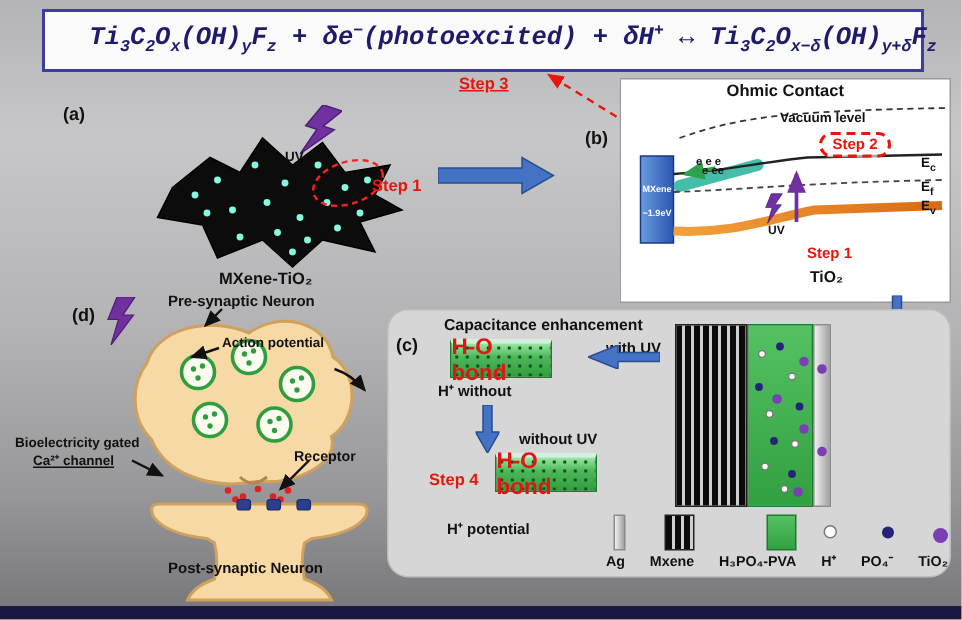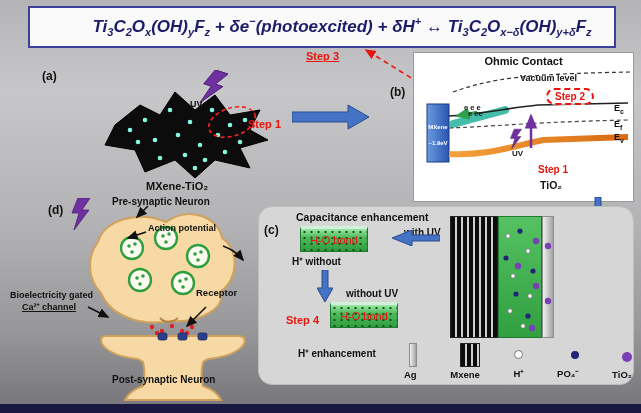--- a/index.html
+++ b/index.html
@@ -10,21 +10,21 @@
   }
   .abs{position:absolute;}
   .lbl{position:absolute;font-weight:bold;color:#111;white-space:nowrap;line-height:1.1;}
   .red-lbl{color:#e8150c;}
   .eq-box{
     position:absolute;left:28px;top:6px;width:584px;height:38px;
     background:#fafafa;border:2px solid #3d3d9e;
     display:flex;align-items:center;justify-content:center;
   }
   .eq{
-    font-family:Liberation Sans, sans-serif;font-style:italic;font-weight:600;
+    font-family:Liberation Mono, monospace;font-style:italic;font-weight:600;
     font-size:17px;color:#1c1c6b;white-space:nowrap;margin-left:40px;
   }
   .eq sub,.eq sup{font-size:11px;}
   .panel-b-box{
     position:absolute;left:413px;top:52px;width:221px;height:150px;
     background:#ffffff;border:1px solid #9a9a9a;box-sizing:border-box;
   }
   .step2-box{
     position:absolute;left:546px;top:88px;padding:1px 7px;
     border:2px dashed #e8150c;border-radius:9px;
@@ -35,21 +35,21 @@
     background:#d6d6d6;border:1px solid #bdbdbd;border-radius:14px;box-sizing:border-box;
   }
   .slab{
     position:absolute;width:68px;height:26px;box-sizing:border-box;
     background-image:radial-gradient(#134d1c 1px, transparent 1.3px),
       linear-gradient(180deg,#9ae8a4 0%,#4db85a 40%,#2f9e3e 100%);
     background-size:7px 6px,100% 100%;
     border:1px solid #1f7a2e;border-top:3px solid #d2f0de;
     display:flex;align-items:center;justify-content:center;
   }
-  .slab span{font-weight:normal;font-size:11px;color:#e51414;}
+  .slab span{font-weight:bold;font-size:15px;color:#e51414;}
   .stripes{
     background:repeating-linear-gradient(90deg,#0b0b0b 0px,#0b0b0b 4px,#cfcfcf 4px,#cfcfcf 6px);
     border:1px solid #222;box-sizing:border-box;
   }
   .green-block{background:linear-gradient(180deg,#55c162,#31a040);border:1px solid #1f7a2e;box-sizing:border-box;}
   .ag-bar{background:linear-gradient(90deg,#f0f0f0,#a2a2a2);border:1px solid #8c8c8c;box-sizing:border-box;}
   .legend{position:absolute;left:404px;top:334px;width:228px;height:46px;display:flex;justify-content:space-between;align-items:flex-end;}
   .lg-item{display:flex;flex-direction:column;align-items:flex-end;justify-content:flex-end;}
   .lg-iconwrap{height:26px;display:flex;align-items:flex-end;justify-content:center;}
   .lg-label{font-weight:bold;font-size:9.5px;color:#111;margin-top:2px;white-space:nowrap;}
@@ -186,21 +186,21 @@
 
 <svg class="abs" style="left:317px;top:270px;" width="16" height="32">
   <polygon points="5,0 11,0 11,18 16,18 8,32 0,18 5,18" fill="#4472c4" stroke="#2a4d8f" stroke-width="1"></polygon>
 </svg>
 <div class="lbl" style="left:346px;top:288px;font-size:10px;">without UV</div>
 
 <div class="lbl red-lbl" style="left:286px;top:314px;font-size:11px;">Step 4</div>
 <div class="slab" style="left:330px;top:302px;">
   <span>H-O bond</span>
 </div>
-<div class="lbl" style="left:298px;top:348px;font-size:10px;">H⁺ enhancement</div>
+<div class="lbl" style="left:298px;top:348px;font-size:10px;">H⁺ potential</div>
 
 <div class="abs stripes" style="left:450px;top:216px;width:48px;height:122px;"></div>
 <div class="abs green-block" style="left:498px;top:216px;width:44px;height:122px;"></div>
 <div class="abs ag-bar" style="left:542px;top:216px;width:12px;height:122px;"></div>
 <svg class="abs" style="left:498px;top:216px;" width="58" height="122">
   <g fill="#ffffff" stroke="#777" stroke-width="0.8">
     <circle cx="10" cy="20" r="2.2"></circle>
       <circle cx="30" cy="35" r="2.2"></circle>
       <circle cx="15" cy="60" r="2.2"></circle>
     <circle cx="32" cy="80" r="2.2"></circle>
@@ -229,20 +229,26 @@
     <div class="lg-iconwrap">
         <div class="ag-bar" style="width:8px;height:24px;"></div>
       </div>
     <div class="lg-label">Ag</div>
   </div>
   <div class="lg-item">
     <div class="lg-iconwrap">
         <div class="stripes" style="width:20px;height:24px;"></div>
       </div>
     <div class="lg-label">Mxene</div>
+  </div>
+  <div class="lg-item">
+    <div class="lg-iconwrap">
+        <div class="green-block" style="width:20px;height:24px;"></div>
+      </div>
+    <div class="lg-label">H₃PO₄-PVA</div>
   </div>
   <div class="lg-item">
     <div class="lg-iconwrap">
         <div class="dot" style="width:7px;height:7px;background:#fff;border:1px solid #777;margin-bottom:6px;"></div>
       </div>
     <div class="lg-label">H⁺</div>
   </div>
   <div class="lg-item">
     <div class="lg-iconwrap">
         <div class="dot" style="width:8px;height:8px;background:#232378;margin-bottom:6px;"></div>
@@ -322,16 +328,16 @@
     <path d="M 183,56 C 192,59 198,64 203,70" marker-end="url(#arrBlack)"></path>
     <line x1="48" y1="117" x2="68" y2="127" marker-end="url(#arrBlack)"></line>
     <line x1="166" y1="117" x2="147" y2="136" marker-end="url(#arrBlack)"></line>
   </g>
 </svg>
 
 <div class="lbl" style="left:112px;top:196px;font-size:10px;">Pre-synaptic Neuron</div>
 <div class="lbl" style="left:148px;top:224px;font-size:9px;">Action potential</div>
 <div class="lbl" style="left:10px;top:291px;font-size:9px;">Bioelectricity gated</div>
 <div class="lbl" style="left:22px;top:303px;font-size:9px;text-decoration:underline;">Ca²⁺ channel</div>
-<div class="lbl" style="left:196px;top:288px;font-size:9.5px;text-align:right;">Receptor</div>
+<div class="lbl" style="left:196px;top:300px;font-size:9.5px;text-align:right;">Receptor</div>
 <div class="lbl" style="left:112px;top:374px;font-size:10px;">Post-synaptic Neuron</div>
 
 <div class="bottom-strip"></div>
 
 </body></html>

